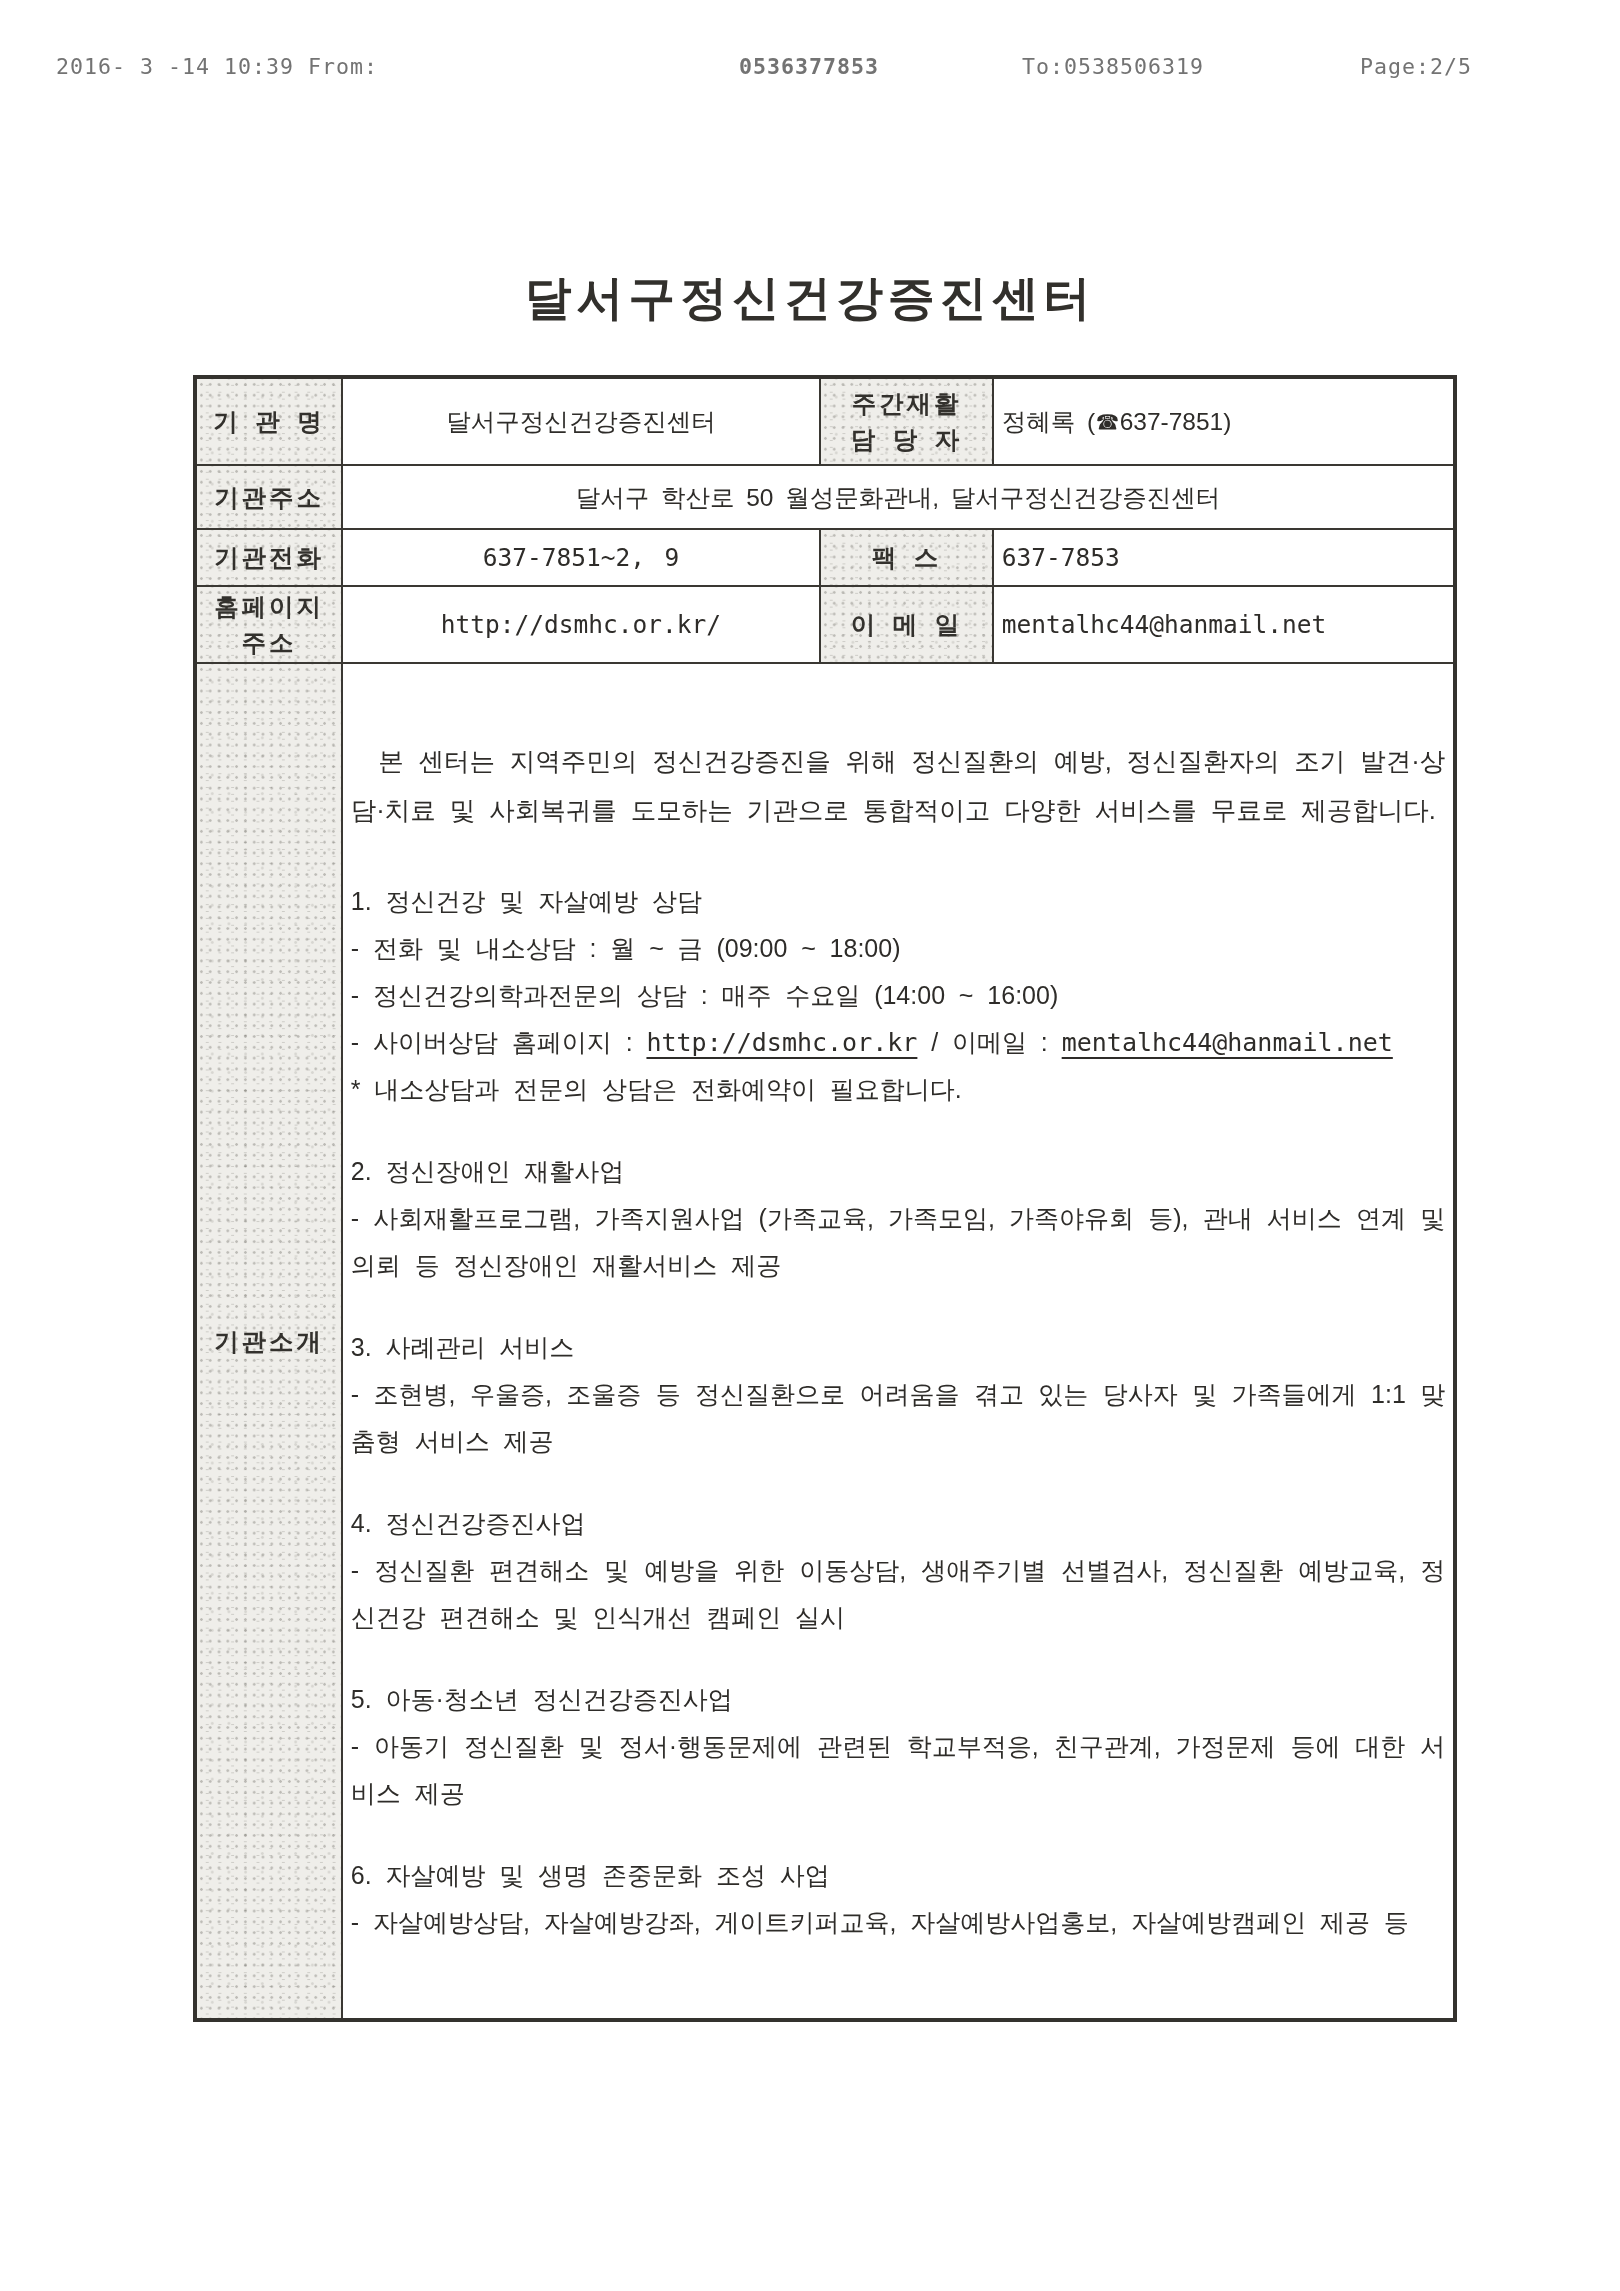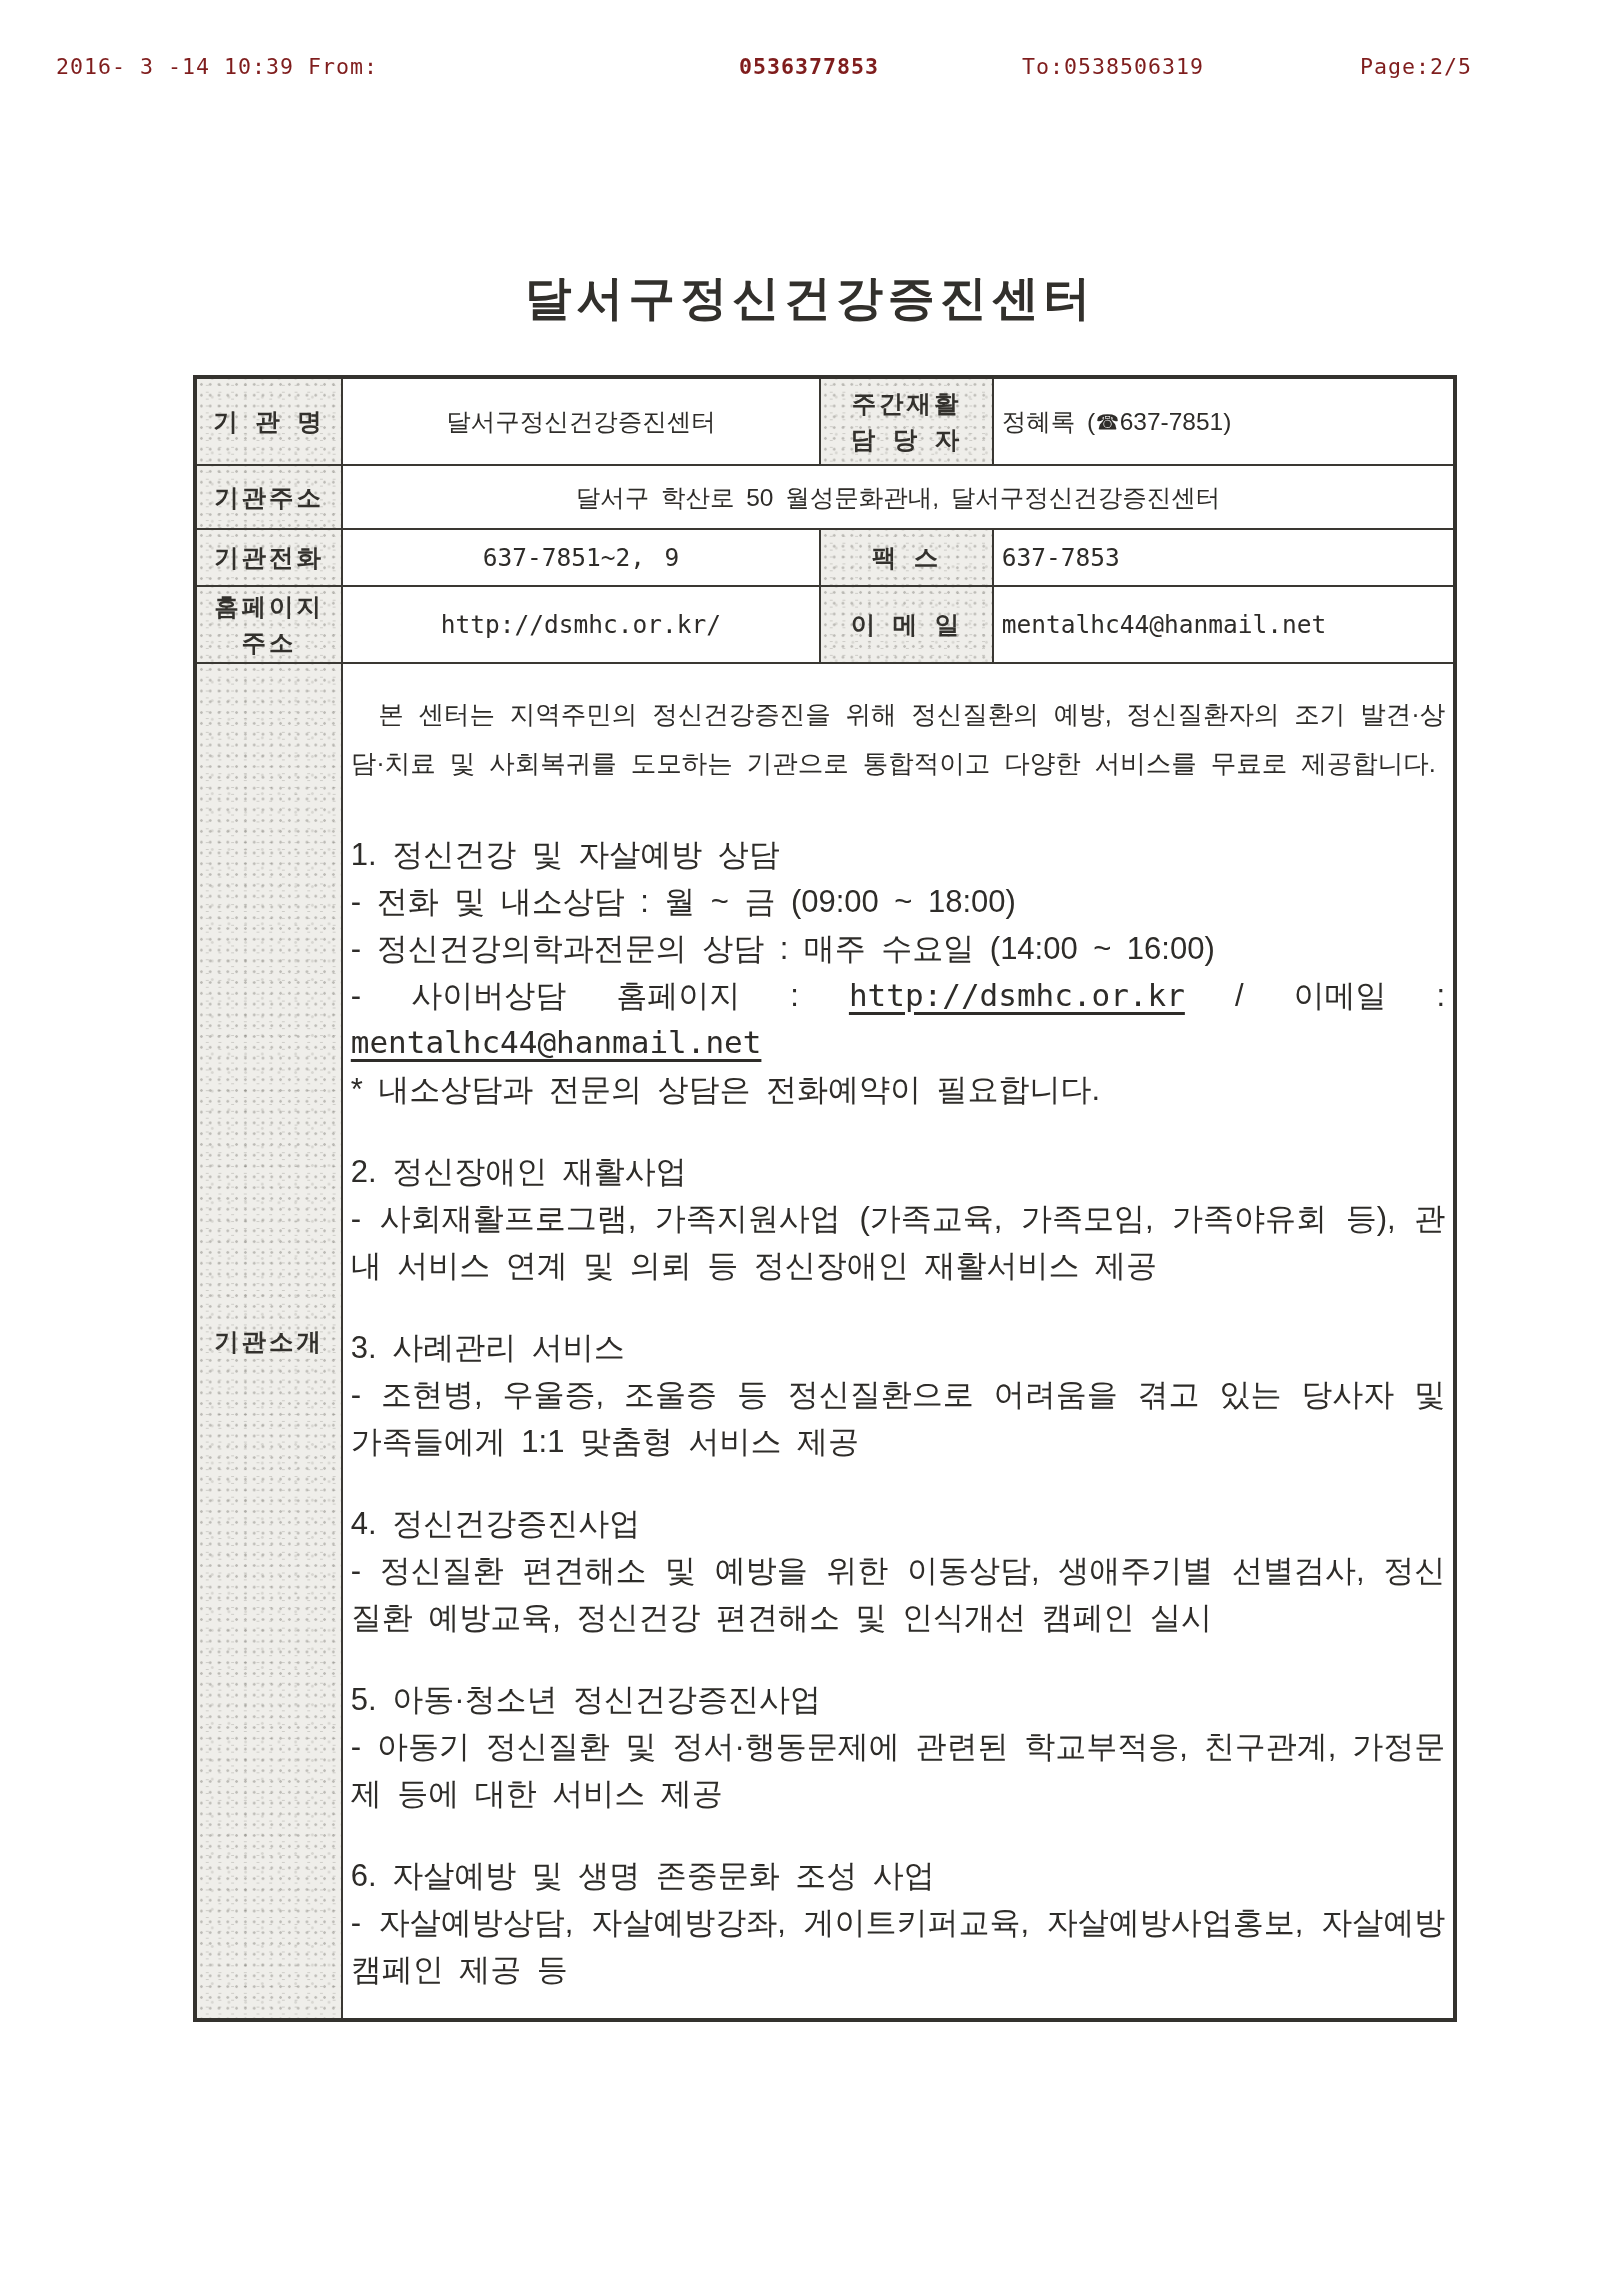--- a/index.html
+++ b/index.html
@@ -8,21 +8,21 @@
     width:1620px;height:2292px;
     background:#ffffff;
     font-family:"Liberation Sans",sans-serif;
     color:#2e2c29;
     overflow:hidden;
   }
   
   .fax-header{
     position:absolute;top:54px;left:0;width:100%;height:33px;
     font-family:"DejaVu Sans Mono",monospace;
-    font-size:21.6px;letter-spacing:1px;color:#7f1d1d;
+    font-size:21.6px;letter-spacing:1px;color:#737373;
   }
   .fax-header span{position:absolute;white-space:pre;}
   .fh-datetime{left:56px;}
   .fh-from{left:739px;font-weight:bold;}
   .fh-to{left:1022px;}
   .fh-page{left:1360px;}
   
   .doc-title{
     position:absolute;top:267px;left:0;width:100%;
     margin:0;text-align:center;
@@ -71,21 +71,21 @@
   td.intro-cell{vertical-align:top;padding:9.8px 11.8px 9.8px 13.7px;}
   .intro-par{
     margin:0 0 11.8px 0;
     font-size:25.5px;line-height:49px;
     text-align:justify;text-indent:27.4px;
     word-spacing:6.9px;
   }
   .section{margin-top:35px;}
   .section:first-of-type{margin-top:43px;}
   .sec-title,.sec-line{
-    font-size:31px;line-height:47px;
+    font-size:25px;line-height:47px;
     word-spacing:6.9px;white-space:normal;
   }
   .sec-line{text-align:justify;}
   .u{
     text-decoration:underline;
     text-underline-offset:5.9px;
     font-family:"DejaVu Sans Mono",monospace;
     word-spacing:0;
   }
 </style>

